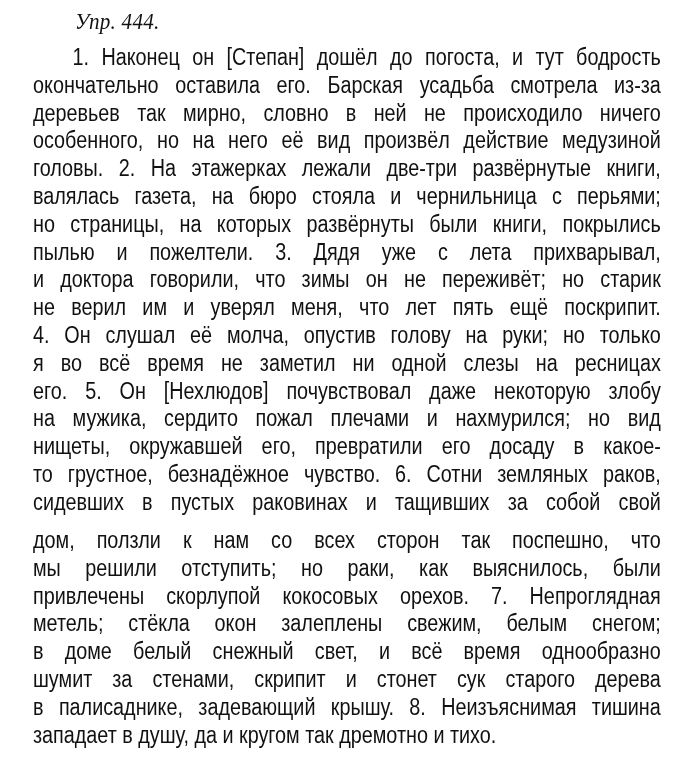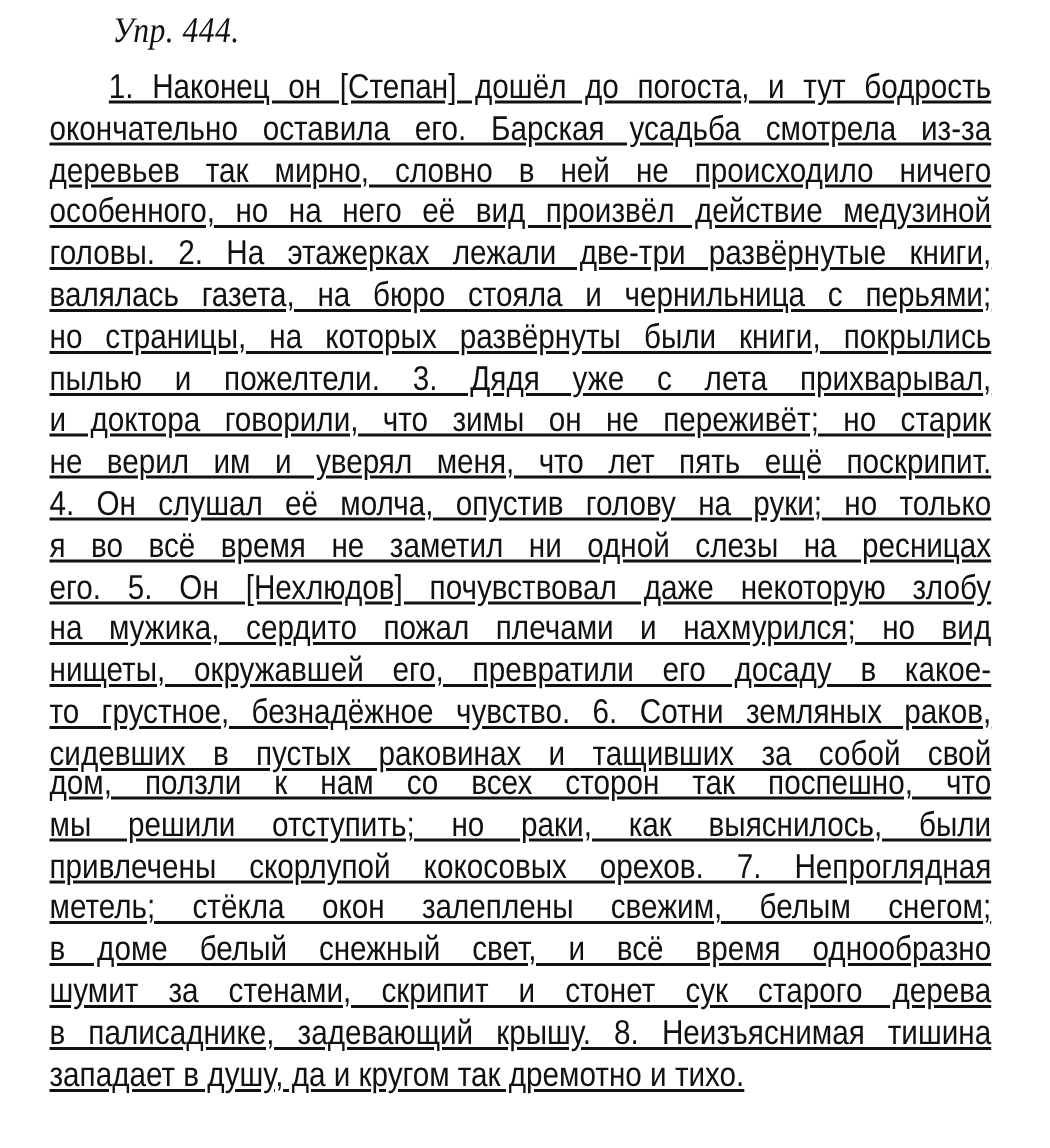--- a/index.html
+++ b/index.html
@@ -22,24 +22,23 @@
       font-size: 24px;
       font-style: italic;
       letter-spacing: 0.3px;
       transform: scaleX(0.88);
       transform-origin: left top;
     }
     .block {
       position: absolute;
       left: 33px;
       width: 628px;
-      text-decoration: underline;
     }
     .block1 { top: 44px; }
-    .block2 { top: 508px; }
+    .block2 { top: 527px; }
     .line {
       display: block;
       height: 27.8px;
       line-height: 27.8px;
       font-size: 23px;
       white-space: nowrap;
       text-align: justify;
       text-align-last: justify;
       font-family: "Liberation Sans Narrow", "Liberation Sans", "DejaVu Sans", sans-serif;
       transform: scaleX(0.86);

